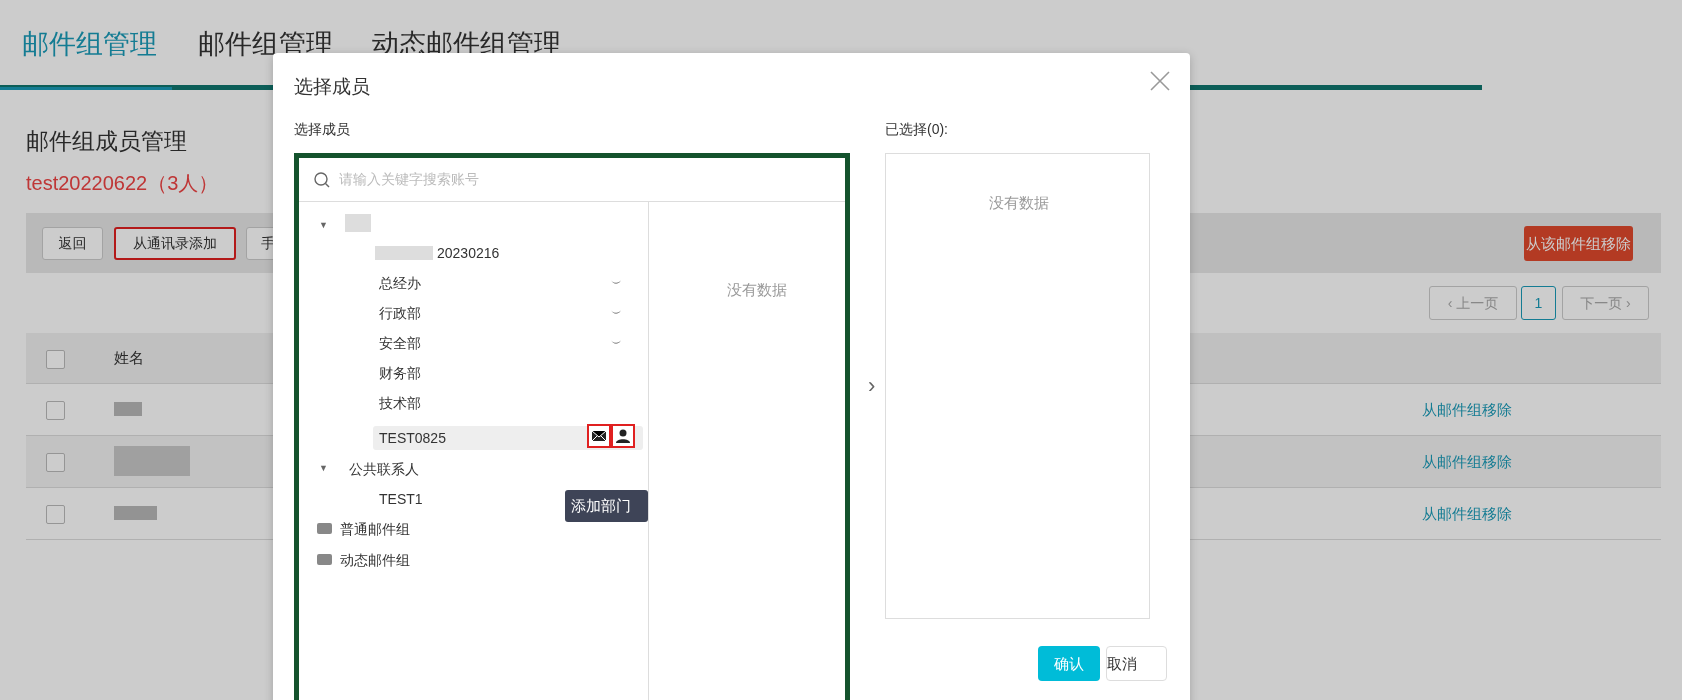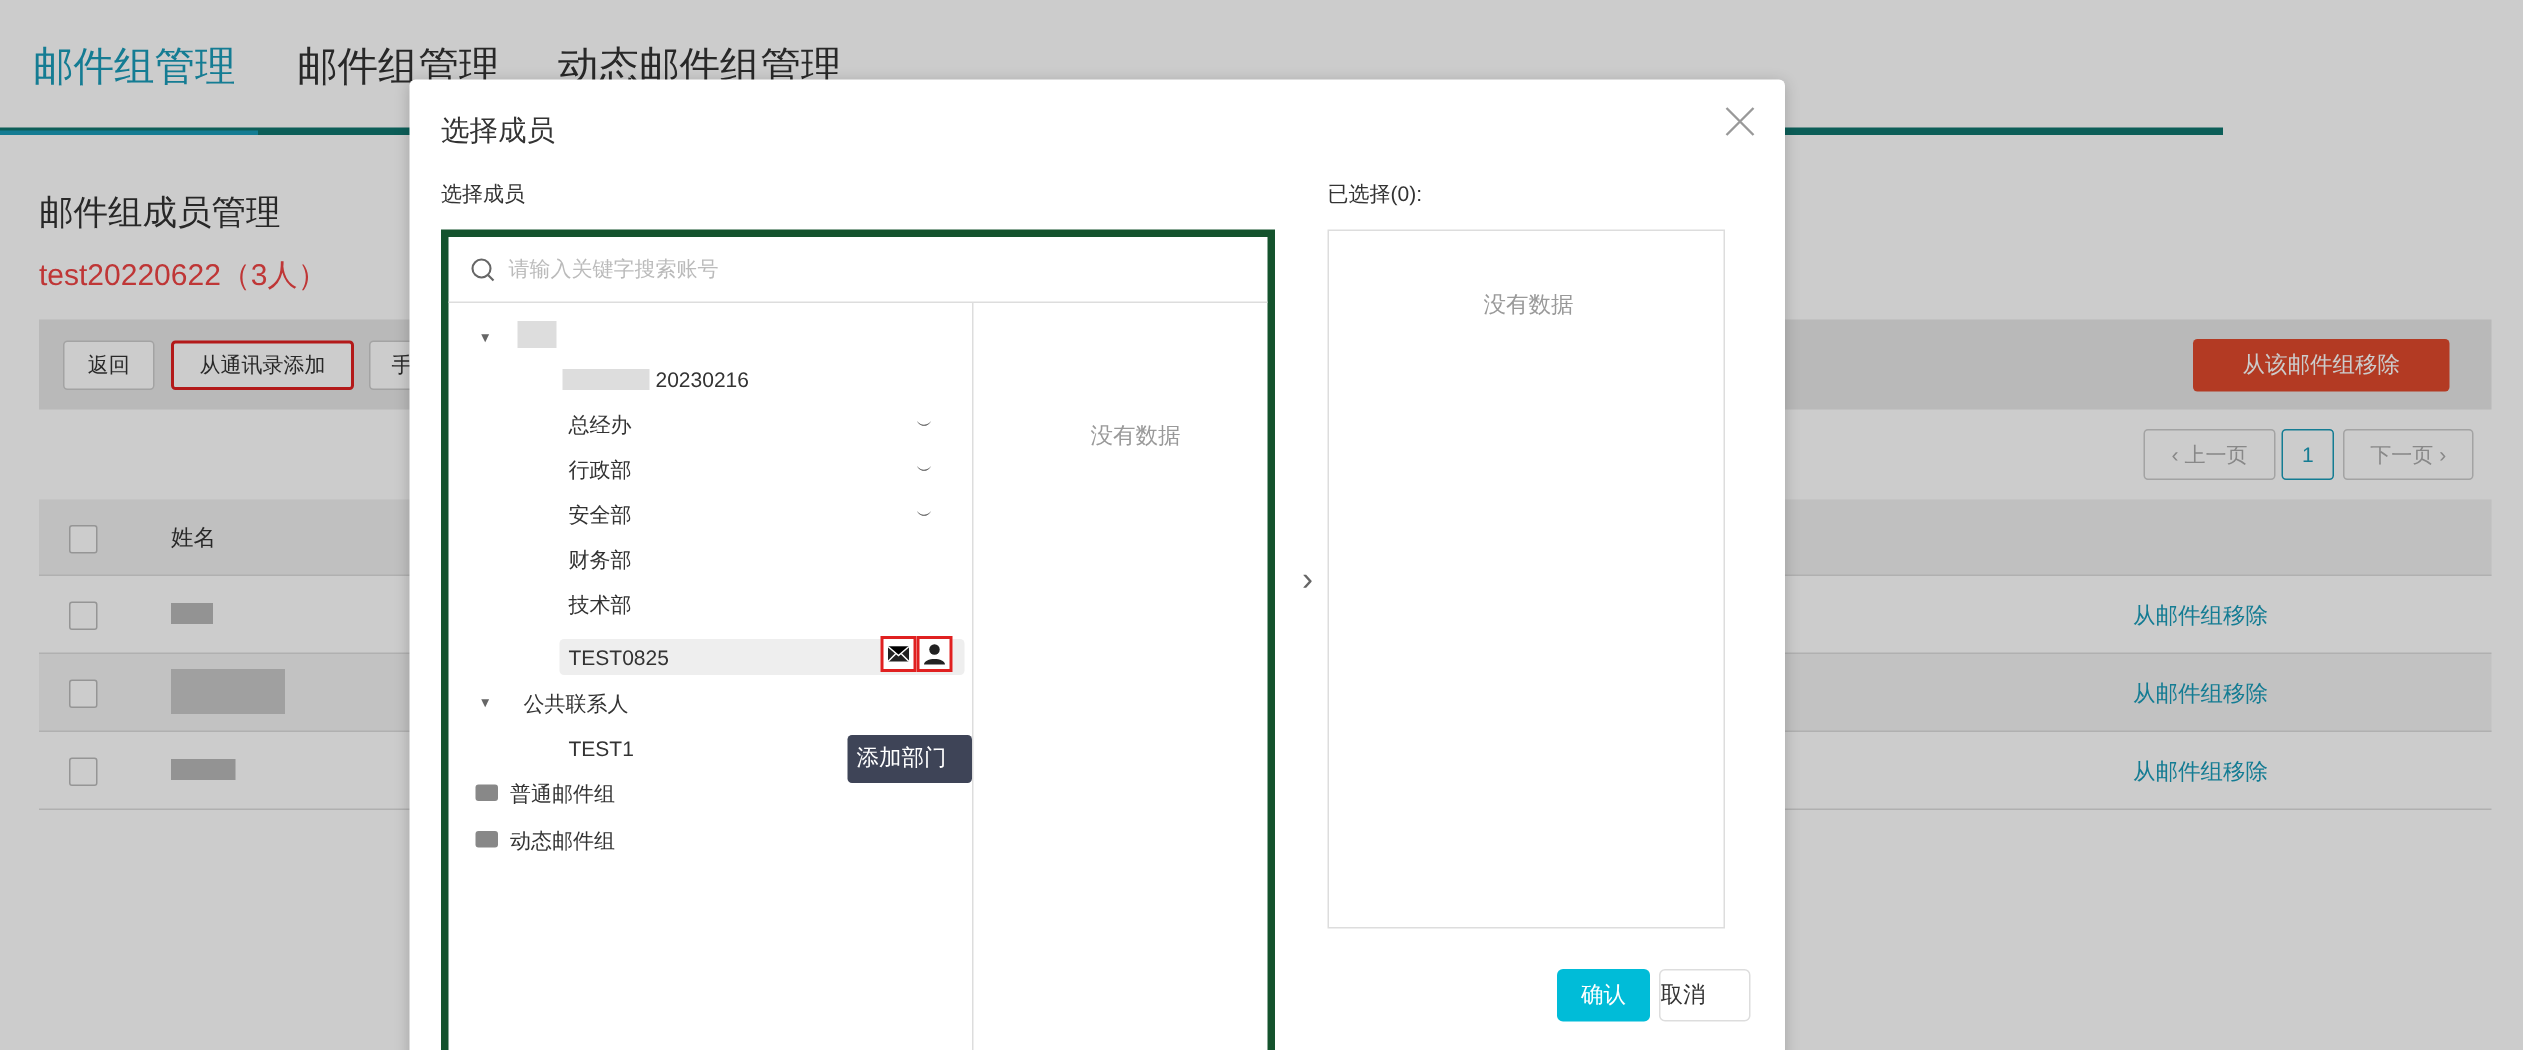--- a/index.html
+++ b/index.html
@@ -7,21 +7,21 @@
 .page{position:absolute;inset:0;background:#fff}
 .tabs{position:absolute;left:0;top:0;width:1482px;height:90px;border-bottom:5px solid #0f766e}
 .tab{position:absolute;top:26px;font-size:27px;color:#333}
 .tab.active{color:#1a9bb8}
 .tab-underline{position:absolute;left:0;top:87px;width:172px;height:3px;background:#1a9bb8}
 .title{position:absolute;left:26px;top:126px;font-size:23px;color:#333}
 .subtitle{position:absolute;left:26px;top:170px;font-size:20px;color:#ef4444}
 .toolbar{position:absolute;left:26px;top:213px;width:1635px;height:60px;background:#e8e8e8}
 .tbtn{position:absolute;top:14px;height:33px;border:1px solid #ccc;border-radius:3px;background:#fff;font-size:14px;color:#333;line-height:31px;text-align:center}
 .tbtn.hl{border:2px solid #e02020;line-height:29px}
-.danger{position:absolute;right:28px;top:13px;height:35px;padding:0 33px;background:#e0492c;color:#fff;border-radius:3px;font-size:15px;line-height:35px}
+.danger{position:absolute;right:28px;top:13px;height:35px;padding:0 2px;background:#e0492c;color:#fff;border-radius:3px;font-size:15px;line-height:35px}
 .pager{position:absolute;top:286px;height:34px;border:1px solid #ccc;border-radius:3px;font-size:14px;color:#aaa;line-height:32px;text-align:center;background:#fff}
 .pager.cur{border-color:#1a9bb8;color:#1a9bb8}
 .table{position:absolute;left:26px;top:333px;width:1635px}
 .trow{position:relative;height:52px;border-bottom:1px solid #ddd}
 .trow.head{background:#f0f0f0;height:51px}
 .trow.alt{background:#f3f3f3}
 .cb{position:absolute;left:20px;top:17px;width:19px;height:19px;border:1px solid #bbb;border-radius:2px;background:#fff}
 .tname{position:absolute;left:88px;top:16px;font-size:15px}
 .blur{position:absolute;left:88px;background:#b8b8b8}
 .tlink{position:absolute;left:1396px;top:17px;font-size:15px;color:#1a9bb8}

